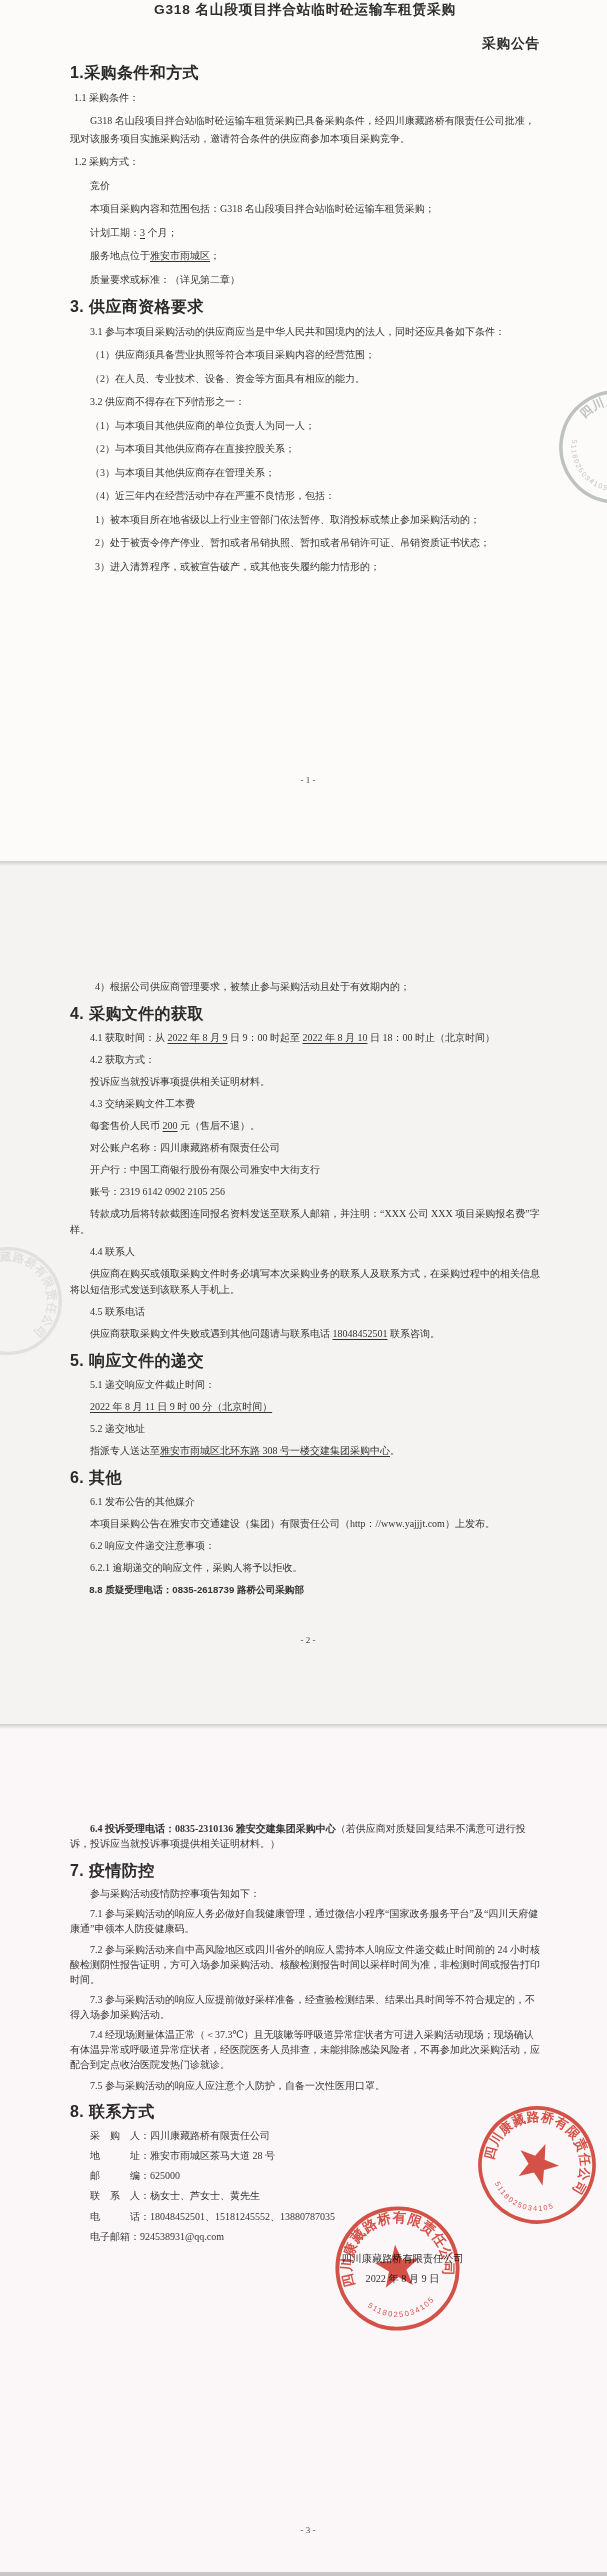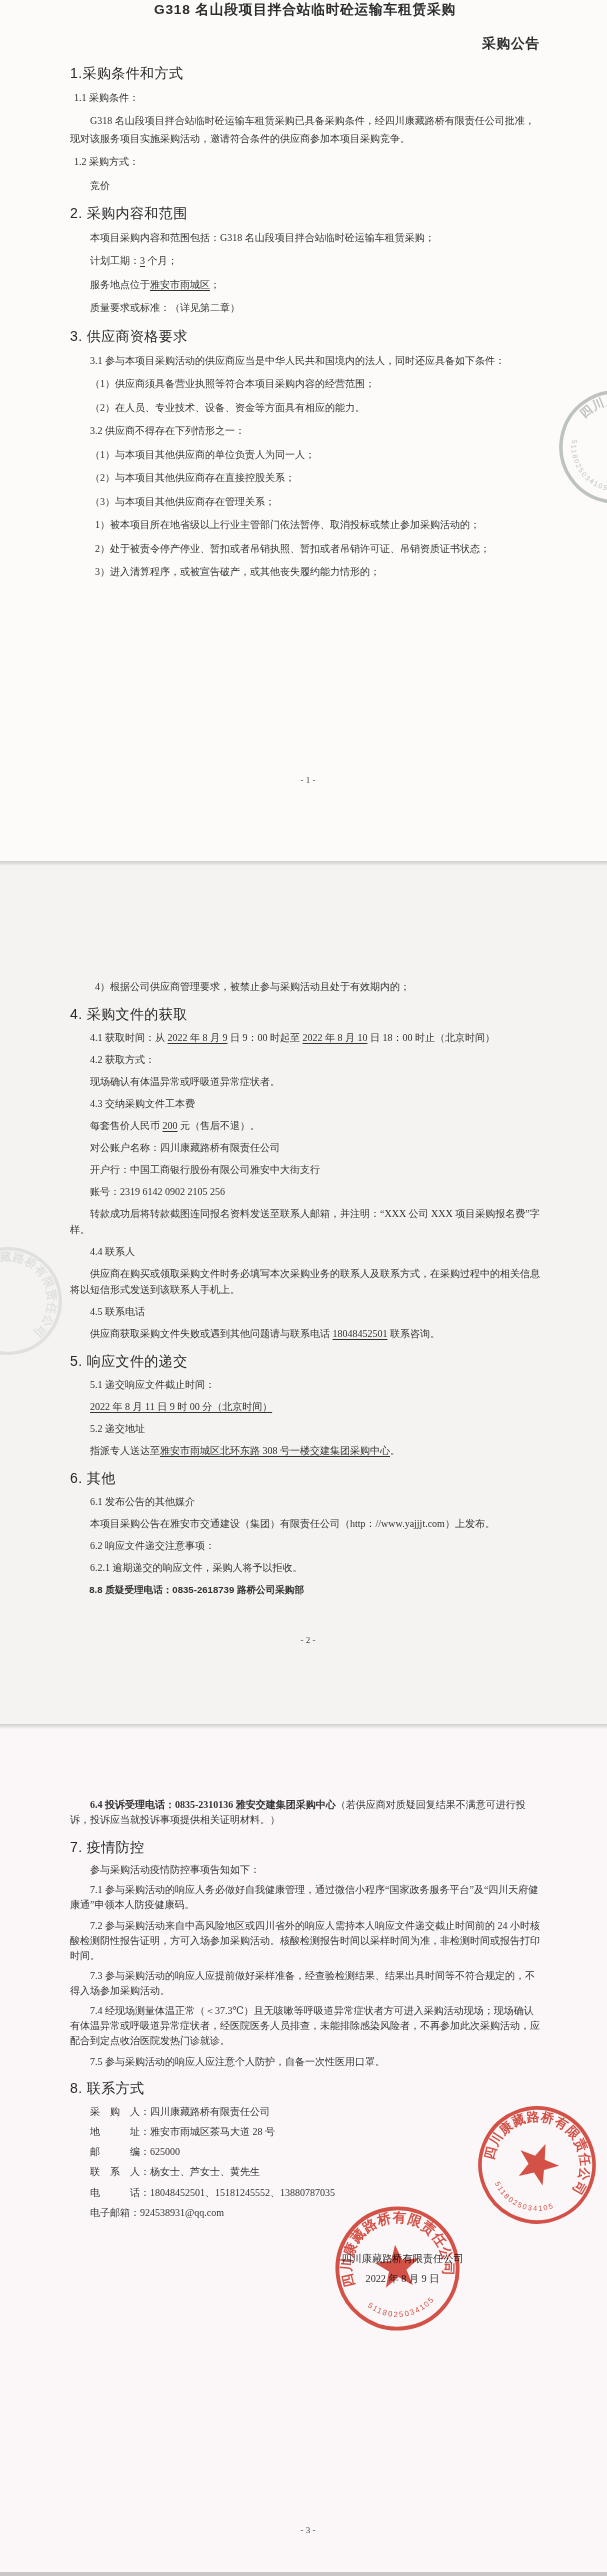--- a/index.html
+++ b/index.html
@@ -8,25 +8,25 @@
   .page{position:absolute;left:0;width:607px;overflow:hidden;box-sizing:border-box;}
   .page1{top:0;height:861px;background:#fcfbfa;}
   .page2{top:861px;height:863px;background:#f4f3f1;}
   .page3{top:1724px;height:852px;background:#fbf7f8;}
   .page2::before,.page3::before{content:"";position:absolute;top:0;left:0;right:0;height:5.3px;
      background:linear-gradient(#cfccca,rgba(207,204,202,0));}
   .page3::after{content:"";position:absolute;bottom:0;left:0;right:0;height:3.8px;background:#c9c6c5;}
   .content{padding:0 67px 0 70px;position:relative;}
   .page1 .content{}
   .page2 .content{padding-top:112px;}
-  .page3 .content{padding-top:68px;}
+  .page3 .content{padding-top:92px;}
   .title{font-family:"Liberation Sans","DejaVu Sans",sans-serif;font-weight:700;font-size:13.7px;
          letter-spacing:0.8px;text-align:center;color:#2e2e2e;margin:0 0 0 0;line-height:20px;}
   .subtitle{margin-top:13.7px;text-align:right;}
-  .sec{font-family:"Liberation Sans","DejaVu Sans",sans-serif;font-weight:400;font-size:14px;
+  .sec{font-family:"Liberation Sans","DejaVu Sans",sans-serif;font-weight:700;font-size:16px;
        color:#2a2a2a;margin:11.4px 0 6.8px 0;line-height:16.7px;letter-spacing:0.4px;}
   p{font-size:10px;margin:6px 0;line-height:17.5px;text-indent:2em;}
   .page2 p{line-height:16px;}
   .page3 p{line-height:15px;margin:5.3px 0;}
   .ind0{text-indent:0.4em;}
   .ind25{text-indent:2.5em;}
   .bold{font-weight:700;font-family:"Liberation Sans","DejaVu Sans",sans-serif;font-size:9.6px;}
   .semibold{font-weight:700;}
   .u{text-decoration:underline;text-underline-offset:2.3px;}
   .contact{text-indent:0;padding-left:2em;margin:2.3px 0;line-height:17.5px;}
@@ -54,34 +54,34 @@
     <div class="content">
       <div class="title">G318 名山段项目拌合站临时砼运输车租赁采购</div>
       <div class="title subtitle">采购公告</div>
 
       <div class="sec">1.采购条件和方式</div>
       <p class="ind0">1.1 采购条件：</p>
       <p>G318 名山段项目拌合站临时砼运输车租赁采购已具备采购条件，经四川康藏路桥有限责任公司批准，现对该服务项目实施采购活动，邀请符合条件的供应商参加本项目采购竞争。</p>
       <p class="ind0">1.2 采购方式：</p>
       <p>竞价</p>
 
-      <div class="sec">2. 采购内容和范围</div>
       <p>本项目采购内容和范围包括：G318 名山段项目拌合站临时砼运输车租赁采购；</p>
       <p><span>计划工期：</span><span class="u">3</span><span> 个月；</span></p>
       <p><span>服务地点位于</span><span class="u">雅安市雨城区</span><span>；</span></p>
       <p>质量要求或标准：（详见第二章）</p>
 
       <div class="sec">3. 供应商资格要求</div>
       <p>3.1 参与本项目采购活动的供应商应当是中华人民共和国境内的法人，同时还应具备如下条件：</p>
       <p>（1）供应商须具备营业执照等符合本项目采购内容的经营范围；</p>
       <p>（2）在人员、专业技术、设备、资金等方面具有相应的能力。</p>
       <p>3.2 供应商不得存在下列情形之一：</p>
       <p>（1）与本项目其他供应商的单位负责人为同一人；</p>
       <p>（2）与本项目其他供应商存在直接控股关系；</p>
       <p>（3）与本项目其他供应商存在管理关系；</p>
+      <p>（4）近三年内在经营活动中存在严重不良情形，包括：</p>
       <p class="ind25">1）被本项目所在地省级以上行业主管部门依法暂停、取消投标或禁止参加采购活动的；</p>
       <p class="ind25">2）处于被责令停产停业、暂扣或者吊销执照、暂扣或者吊销许可证、吊销资质证书状态；</p>
       <p class="ind25">3）进入清算程序，或被宣告破产，或其他丧失履约能力情形的；</p>
     </div>
 
     <svg class="stamp stamp-gray" viewBox="0 0 170 170">
       <circle cx="85" cy="85" r="78" fill="none" stroke="currentColor" stroke-width="5"></circle>
       <defs>
         <path id="arcT3" d="M 27,100 A 60,60 0 1 1 143,100" fill="none"></path>
         <path id="arcB3" d="M 30.5,116.5 A 63,63 0 0 0 139.5,116.5" fill="none"></path>
@@ -93,21 +93,21 @@
     <div class="pagenum">- 1 -</div>
   </section>
 
   <section class="page page2">
     <div class="content">
       <p class="ind25">4）根据公司供应商管理要求，被禁止参与采购活动且处于有效期内的；</p>
 
       <div class="sec">4. 采购文件的获取</div>
       <p><span>4.1 获取时间：从 </span><span class="u">2022 年 8 月 9</span><span> 日 9：00 时起至 </span><span class="u">2022 年 8 月 10</span><span> 日 18：00 时止（北京时间）</span></p>
       <p>4.2 获取方式：</p>
-      <p>现场确认有体温异常或呼吸道异常症状者。</p>
+      <p>投诉应当就投诉事项提供相关证明材料。</p>
       <p>4.3 交纳采购文件工本费</p>
       <p><span>每套售价人民币 </span><span class="u">200</span><span> 元（售后不退）。</span></p>
       <p>对公账户名称：四川康藏路桥有限责任公司</p>
       <p>开户行：中国工商银行股份有限公司雅安中大街支行</p>
       <p>账号：2319 6142 0902 2105 256</p>
       <p>转款成功后将转款截图连同报名资料发送至联系人邮箱，并注明：“XXX 公司 XXX 项目采购报名费”字样。</p>
       <p>4.4 联系人</p>
       <p>供应商在购买或领取采购文件时务必填写本次采购业务的联系人及联系方式，在采购过程中的相关信息将以短信形式发送到该联系人手机上。</p>
       <p>4.5 联系电话</p>
       <p><span>供应商获取采购文件失败或遇到其他问题请与联系电话 </span><span class="u">18048452501</span><span> 联系咨询。</span></p>

